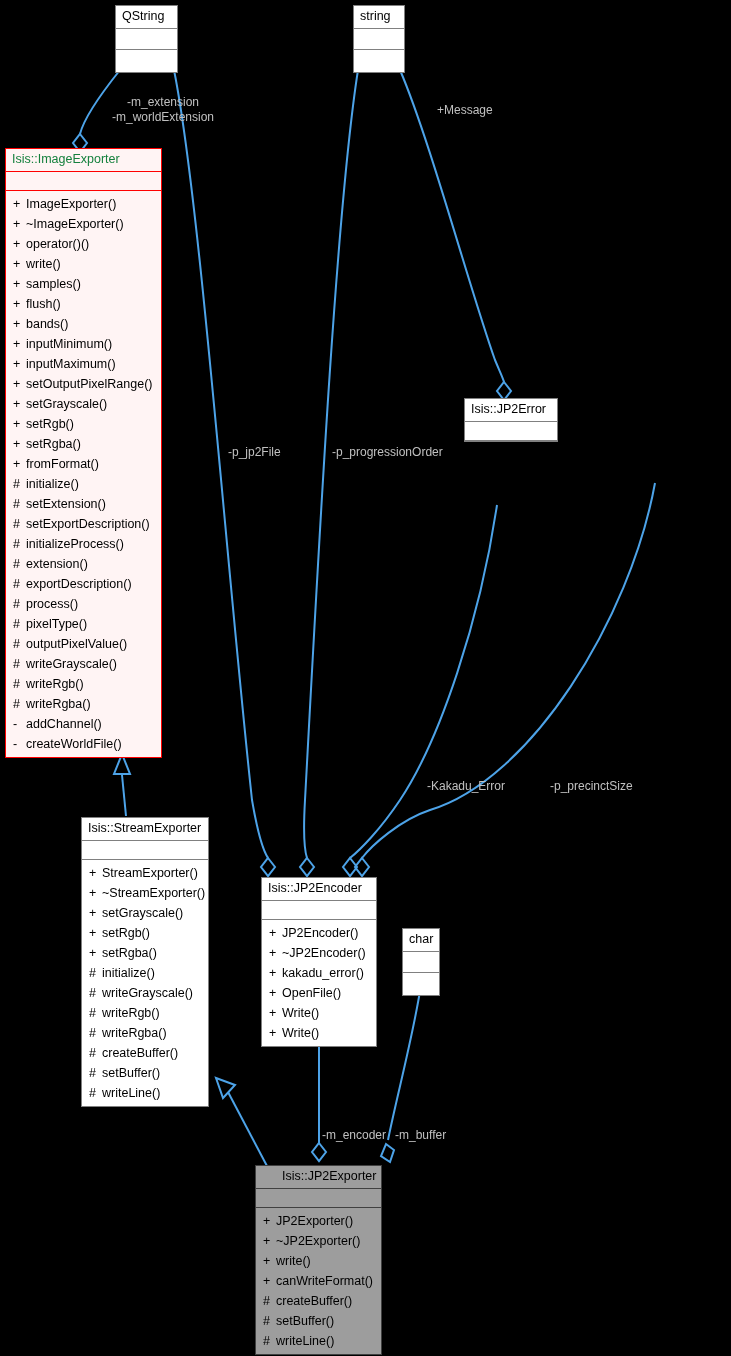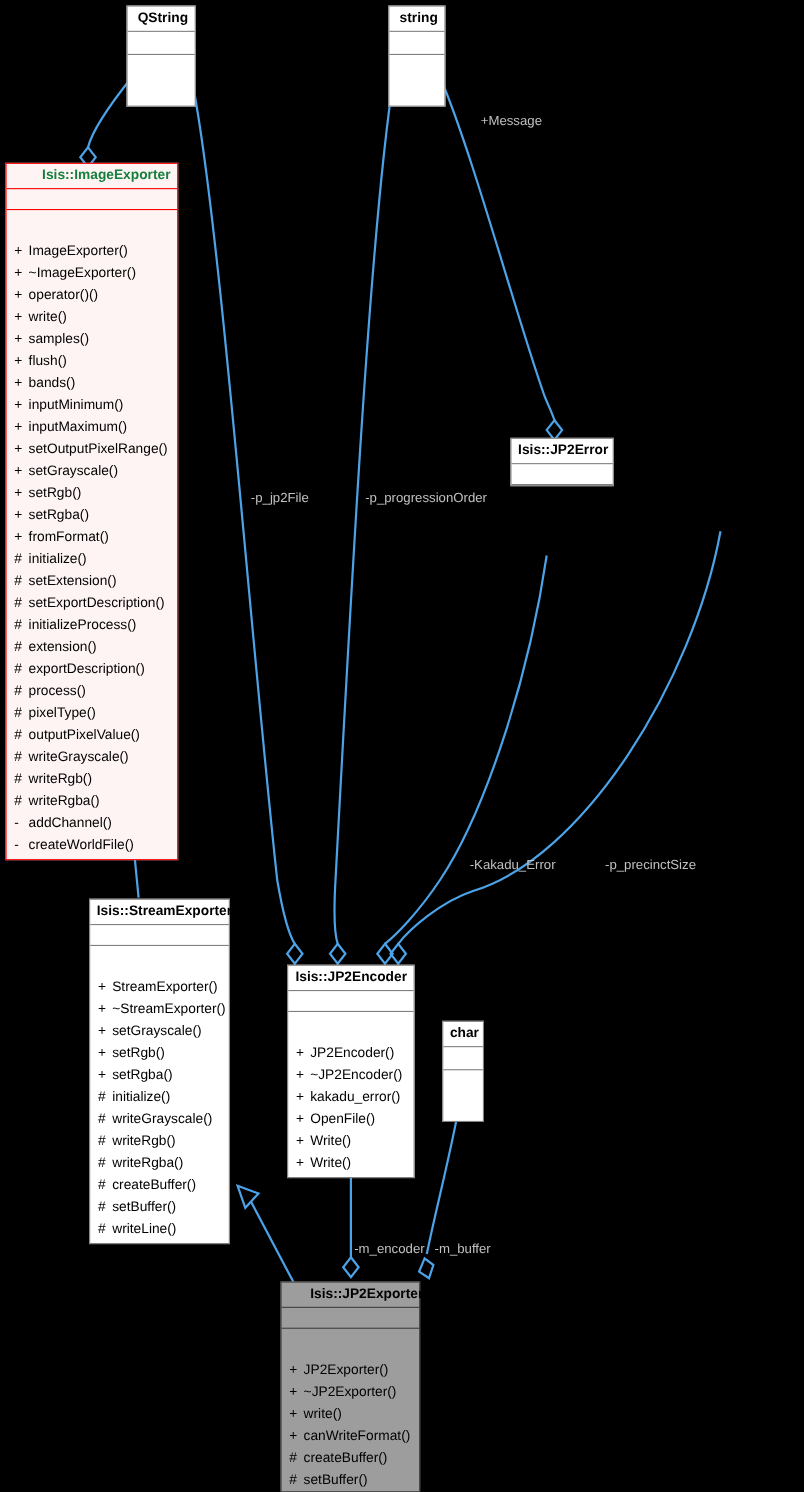--- a/index.html
+++ b/index.html
@@ -28,35 +28,33 @@
     pointer-events: none;
   }
   .uml-node {
     position: absolute;
     box-sizing: border-box;
     border: 1px solid #808080;
     background: #ffffff;
     color: #000000;
   }
   .uml-node .node-title {
-    text-align: right;
+    text-align: left;
     font-size: 12.5px;
     line-height: 17px;
     padding: 2px 6px 3px 6px;
     white-space: nowrap;
     border-bottom: 1px solid #808080;
-    font-weight: bold;
   }
   .uml-node .node-attrs {
     border-bottom: 1px solid #808080;
     min-height: 18px;
   }
   .uml-node .node-ops {
     padding: 3px 0 3px 0;
-    margin-top: 24px;
   }
   .uml-node .member {
     font-size: 12.5px;
     line-height: 20px;
     white-space: nowrap;
     padding-left: 7px;
   }
   .member .vis {
     display: inline-block;
     width: 13px;
@@ -128,20 +126,24 @@
     <path d="M 267 1166 L 228 1092" fill="none" stroke="#4da3e8" stroke-width="2"></path>
     <polygon points="216,1078 235,1085 223,1098" fill="none" stroke="#4da3e8" stroke-width="2"></polygon>
 
     <path d="M 319 1043 L 319 1143" fill="none" stroke="#4da3e8" stroke-width="2"></path>
     <polygon points="319,1143 326,1152 319,1161 312,1152" fill="none" stroke="#4da3e8" stroke-width="2"></polygon>
 
     <path d="M 420 991 C 412 1040, 396 1100, 388 1140" fill="none" stroke="#4da3e8" stroke-width="2"></path>
     <polygon points="386,1144 394,1150 390,1162 381,1156" fill="none" stroke="#4da3e8" stroke-width="2"></polygon>
   </svg>
 
+  <div class="edge-label centered" style="left:88px; top:95px; width:150px;">
+    <div>-m_extension</div>
+    <div>-m_worldExtension</div>
+  </div>
 
   <div class="edge-label" style="left:437px; top:103px;">+Message</div>
 
   <div class="edge-label" style="left:228px; top:445px;">-p_jp2File</div>
 
   <div class="edge-label" style="left:332px; top:445px;">-p_progressionOrder</div>
 
   <div class="edge-label" style="left:427px; top:779px;">-Kakadu_Error</div>
 
   <div class="edge-label" style="left:550px; top:779px;">-p_precinctSize</div>

